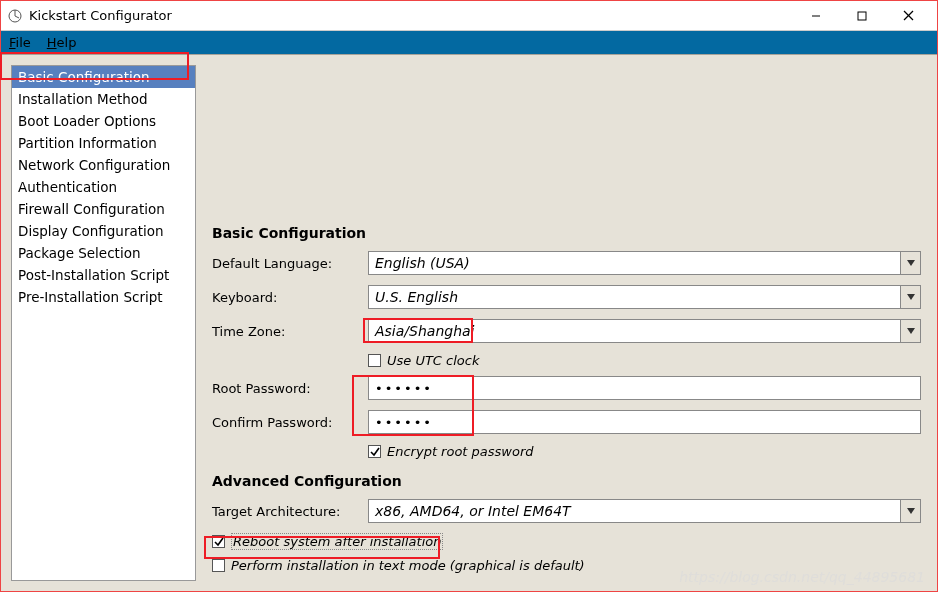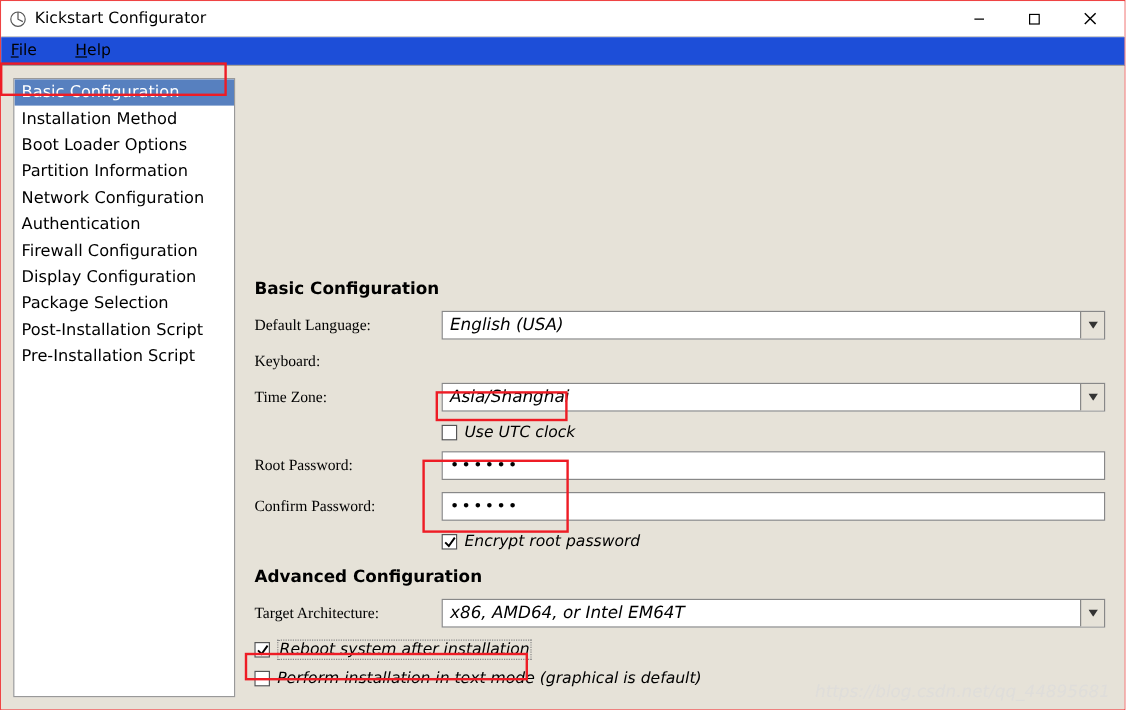--- a/index.html
+++ b/index.html
@@ -29,25 +29,25 @@
     display: inline-block;
   }
   .titlebar .title { flex: 1; font-size: 13px; }
   .titlebar .winbtn {
     width: 46px; height: 28px;
     display: flex; align-items: center; justify-content: center;
     font-size: 13px;
   }
   .menubar {
     height: 24px;
-    background: #1d4ed8;
+    background: #0369a1;
     border-bottom: 1px solid #a7a39a;
     display: flex; align-items: center;
     padding: 0 4px;
-    gap: 24px;
+    gap: 8px;
   }
   .menubar .menuitem { padding: 2px 4px; }
   .menubar .menuitem .ul { text-decoration: underline; }
   .body {
     flex: 1;
     background: #e6e2d8;
     display: flex;
     padding: 10px;
     gap: 10px;
     position: relative;
@@ -82,21 +82,20 @@
     margin: 2px 0 10px 0;
   }
   .formrow {
     display: flex;
     align-items: center;
     margin-bottom: 10px;
   }
   .formrow .lbl {
     width: 156px;
     min-width: 156px;
-    font-family: Liberation Serif, serif;
   }
   .inputwrap {
     flex: 1;
     display: flex;
   }
   .combo {
     flex: 1;
     height: 24px;
     border: 1px solid #888;
     background: #fff;
@@ -227,20 +226,30 @@
                 <svg viewBox="0 0 8 6">
                   <path d="M0 0 L8 0 L4 6 Z" fill="#333"></path>
                 </svg>
               </span>
           </div>
         </div>
       </div>
 
       <div class="formrow">
         <div class="lbl">Keyboard:</div>
+        <div class="inputwrap">
+          <div class="combo">
+            <span class="cval">U.S. English</span>
+            <span class="cbtn">
+                <svg viewBox="0 0 8 6">
+                  <path d="M0 0 L8 0 L4 6 Z" fill="#333"></path>
+                </svg>
+              </span>
+          </div>
+        </div>
       </div>
 
       <div class="formrow">
         <div class="lbl">Time Zone:</div>
         <div class="inputwrap">
           <div class="combo">
             <span class="cval">Asia/Shanghai</span>
             <span class="cbtn">
                 <svg viewBox="0 0 8 6">
                   <path d="M0 0 L8 0 L4 6 Z" fill="#333"></path>

